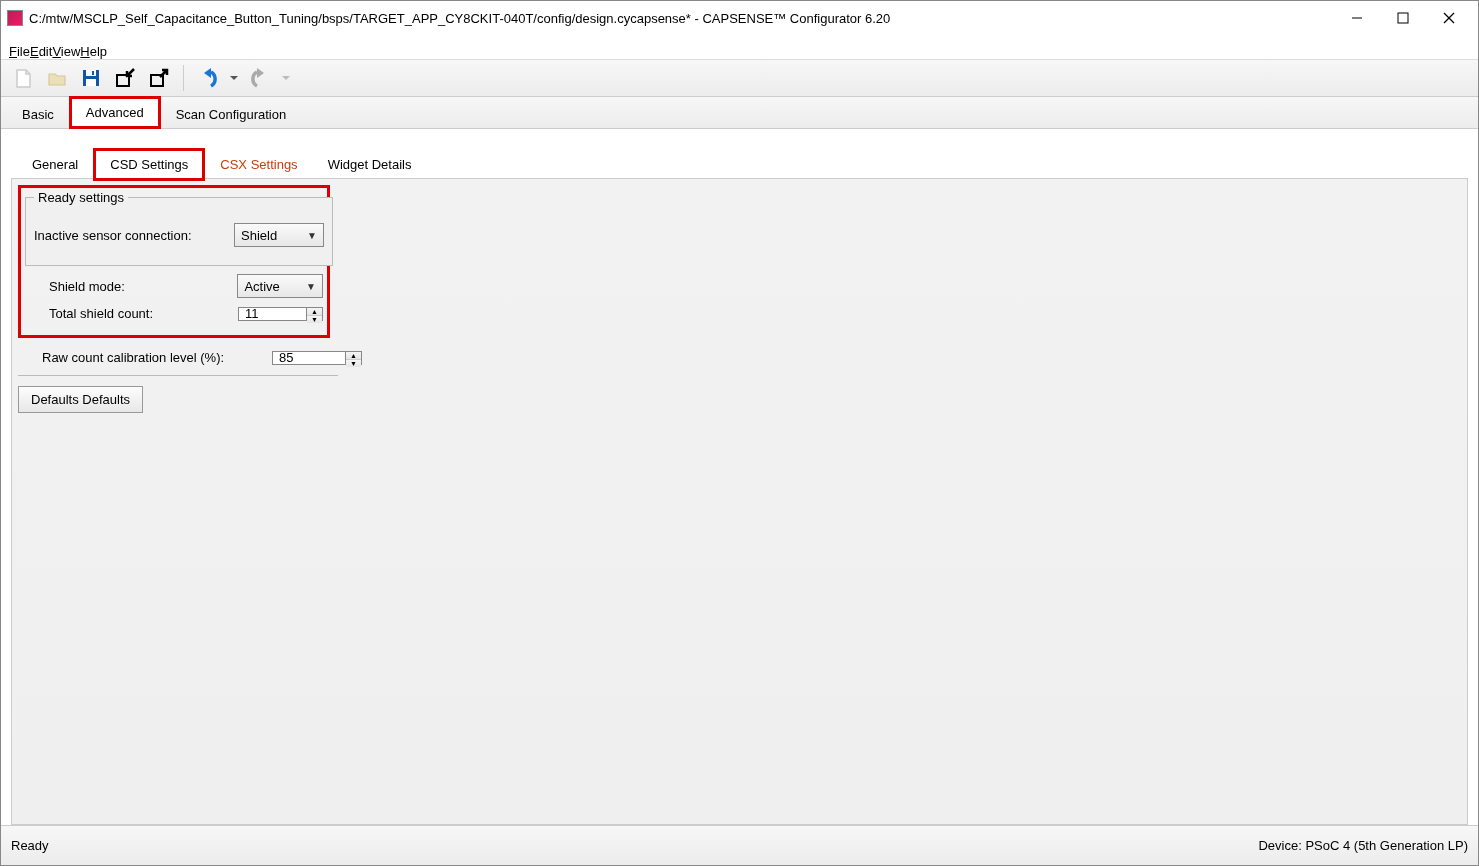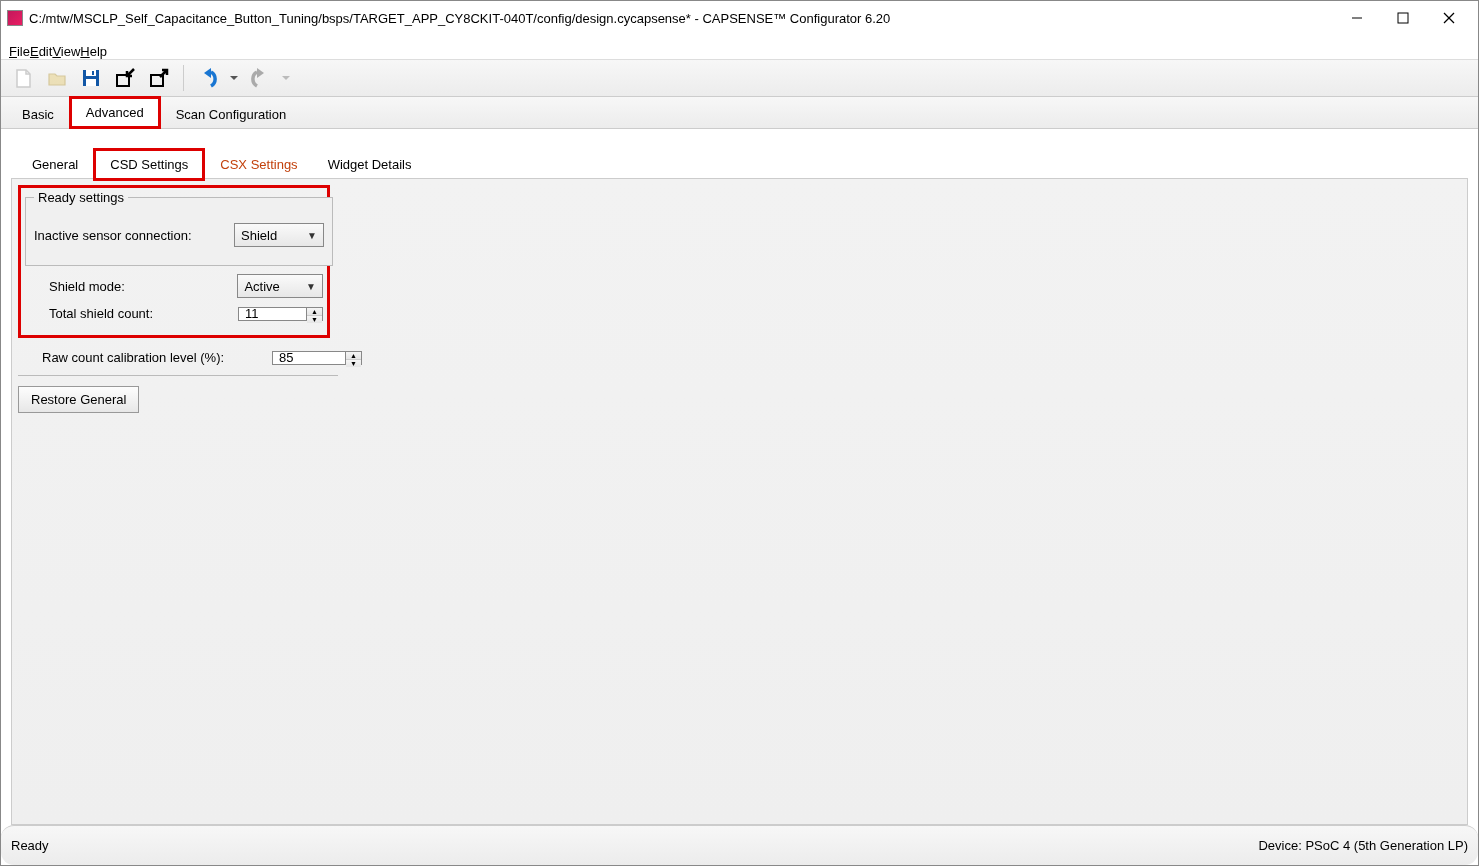--- a/index.html
+++ b/index.html
@@ -31,21 +31,21 @@
 .combo { width: 90px; height: 24px; border: 1px solid #888; background: linear-gradient(#fafafa,#e7e7e7); display: flex; align-items: center; padding: 0 6px; justify-content: space-between; font-size: 13px; }
 .combo .chev { font-size: 10px; color: #333; }
 .spinner { width: 90px; height: 14px; border: 1px solid #888; background: #fff; display: flex; align-items: center; }
 .spinner .val { flex: 1; padding: 0 6px; font-size: 13px; }
 .spinner .arrows { width: 16px; height: 100%; border-left: 1px solid #888; display: flex; flex-direction: column; }
 .spinner .arrows div { flex: 1; display: flex; align-items: center; justify-content: center; font-size: 7px; background: linear-gradient(#f5f5f5,#e5e5e5); border-bottom: 1px solid #ccc; }
 .spinner .arrows div:last-child { border-bottom: none; }
 .button { border: 1px solid #999; background: linear-gradient(#fdfdfd,#e7e7e7); padding: 5px 12px; font-size: 13px; width: fit-content; margin-top: 10px; }
 .red-section { border: 3px solid #d00; width: 312px; padding: 2px 4px 6px 4px; margin-bottom: 12px; }
 .hr { border: none; border-top: 1px solid #bbb; margin: 10px 0 6px 0; width: 320px; }
-.statusbar { height: 40px; background: linear-gradient(#f7f7f7,#ececec); border-top: 1px solid #ccc; display: flex; align-items: center; padding: 16px 10px; justify-content: space-between; font-size: 13px; border-radius: 13px; }
+.statusbar { height: 40px; background: linear-gradient(#f7f7f7,#ececec); border-top: 1px solid #ccc; display: flex; align-items: center; padding: 16px 10px; justify-content: space-between; font-size: 13px; }
 svg { display: block; }
 .form-standalone { margin-left: 24px; }
 </style>
 </head>
 <body>
 
 <div class="titlebar">
   <div class="titlebar-icon"></div>
   <div class="titlebar-text">C:/mtw/MSCLP_Self_Capacitance_Button_Tuning/bsps/TARGET_APP_CY8CKIT-040T/config/design.cycapsense* - CAPSENSE™ Configurator 6.20</div>
   <div class="win-controls">
@@ -186,21 +186,21 @@
         <span class="val">85</span>
         <div class="arrows">
           <div>▲</div>
           <div>▼</div>
         </div>
       </div>
     </div>
 
     <hr class="hr">
 
-    <div class="button">Restore General</div>
+    <div class="button">Defaults Defaults</div>
 
   </div>
 </div>
 
 <div class="statusbar">
   <span>Ready</span>
   <span>Device: PSoC 4 (5th Generation LP)</span>
 </div>
 
 </body></html>

